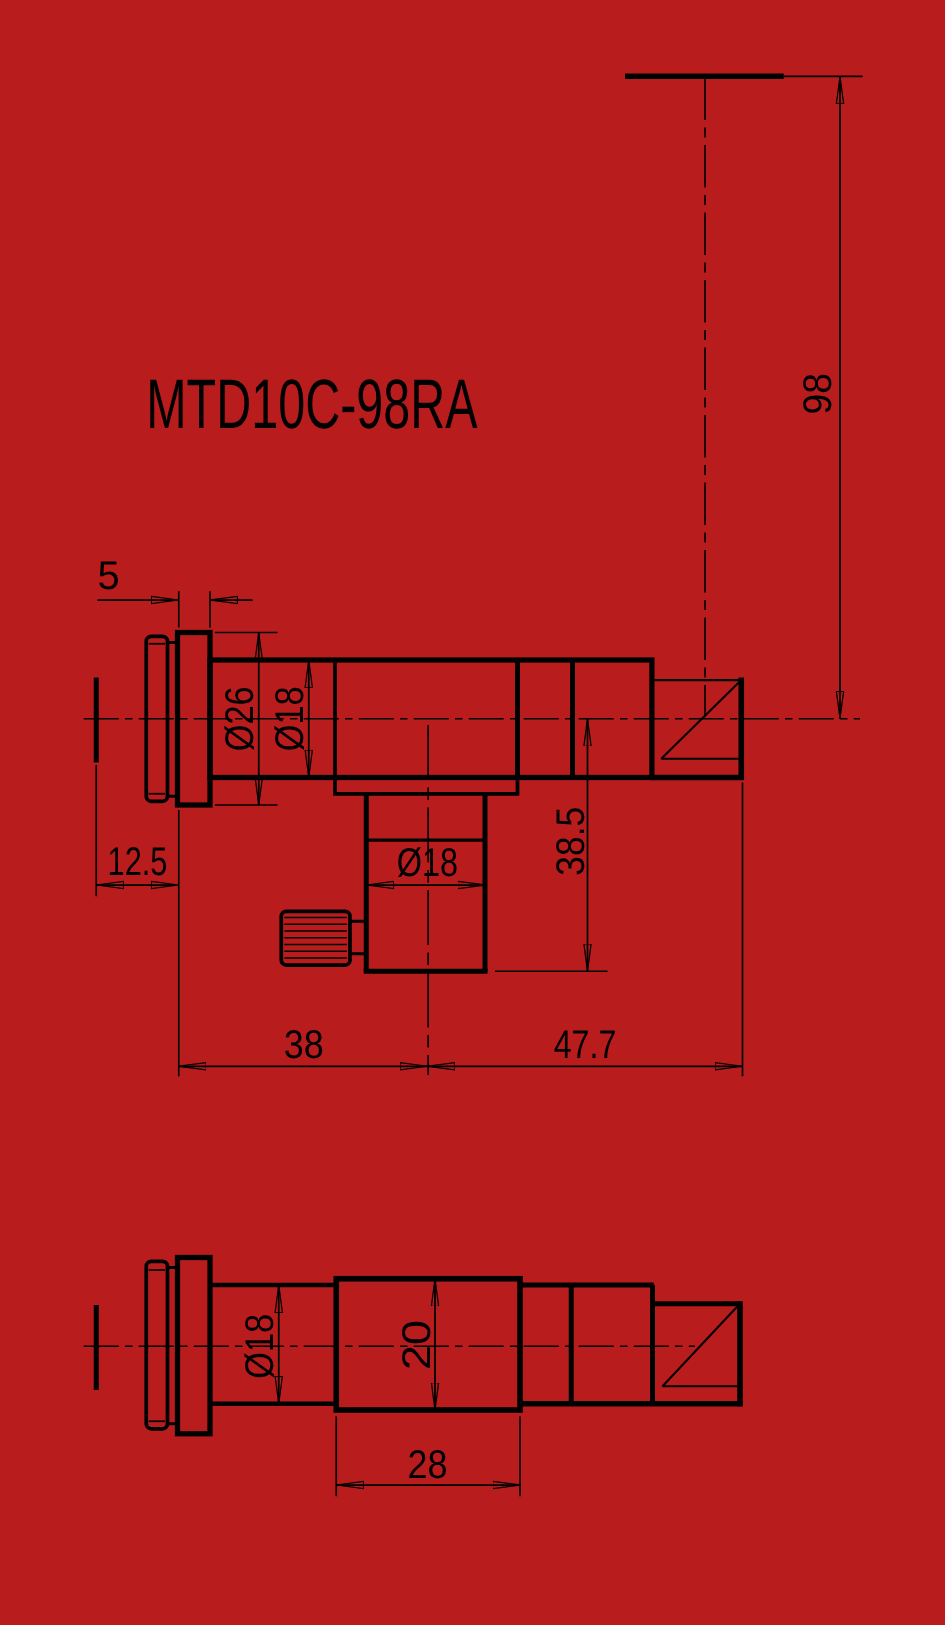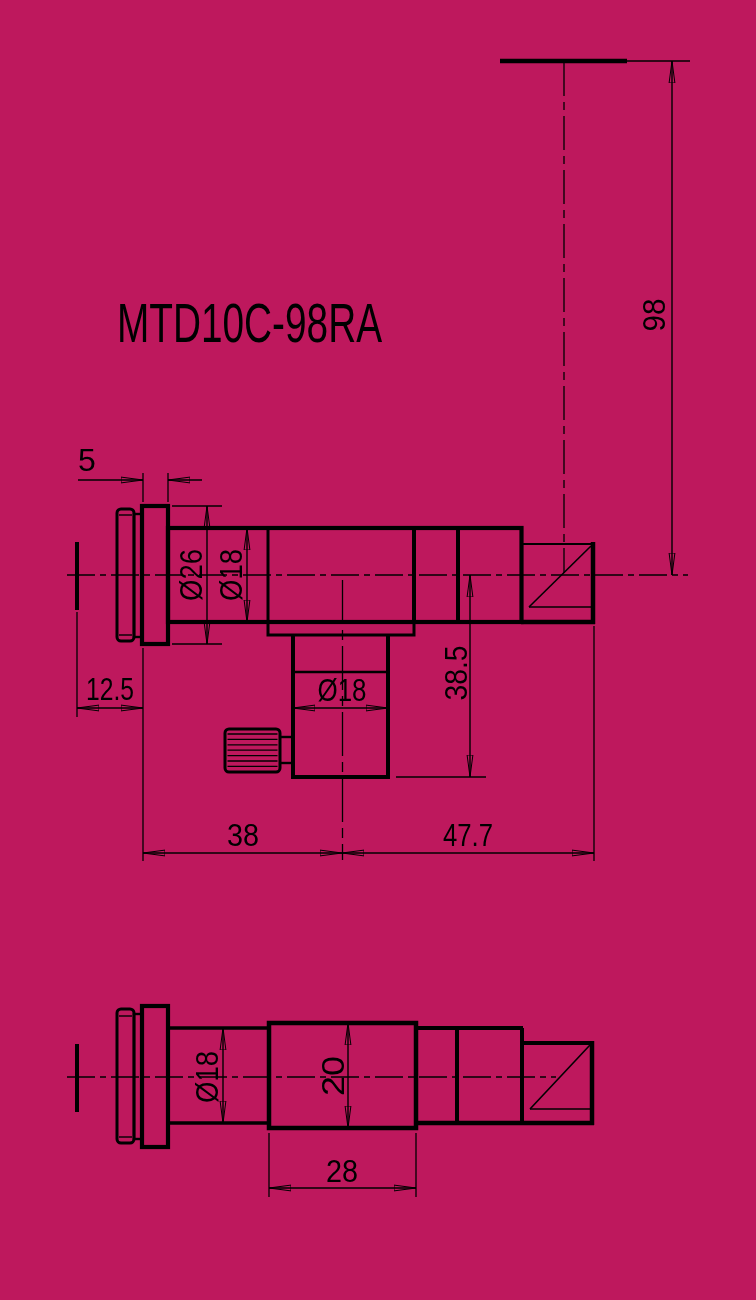--- a/index.html
+++ b/index.html
@@ -1,16 +1,16 @@
 <!DOCTYPE html>
 <html><head>
 <meta charset="utf-8">
 <style>
   html,body{margin:0;padding:0;background:#ffffff;}
-  #canvas{width:756px;height:1300px;background:#be185d;position:relative;overflow:hidden;}
+  #canvas{width:756px;height:1300px;background:#b91c1c;position:relative;overflow:hidden;}
   svg{display:block;}
   .dim{font-family:"Liberation Sans",sans-serif;font-size:32px;fill:#000;}
   .ttl{font-family:"Liberation Sans",sans-serif;font-size:56px;fill:#000;}
   line,rect,path{stroke:#000;fill:none;}
 </style>
 </head>
 <body>
 
 <div id="canvas">
 <svg width="756" height="1300" viewBox="0 0 756 1300" xmlns="http://www.w3.org/2000/svg">

